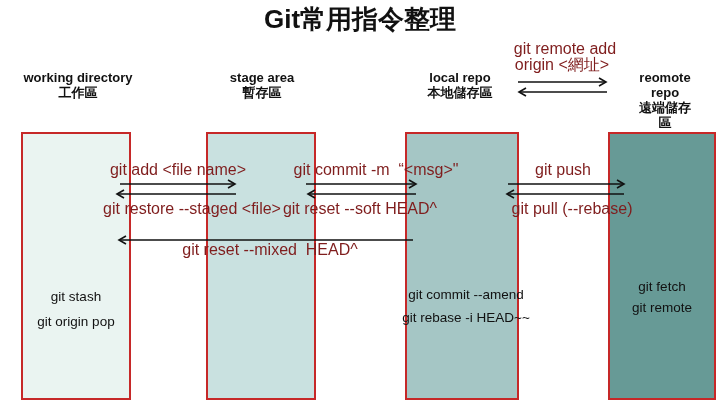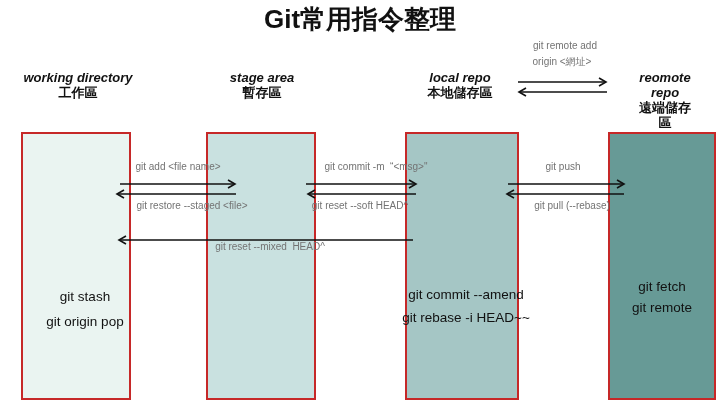--- a/index.html
+++ b/index.html
@@ -9,37 +9,37 @@
     font-family:"Liberation Sans","DejaVu Sans",sans-serif;
   }
   .title{
     position:absolute;left:0;top:2px;width:720px;margin:0;
     text-align:center;font-size:26px;font-weight:700;color:#111;
   }
   .hdr{
     position:absolute;top:70px;transform:translateX(-50%);
     text-align:center;line-height:15px;
   }
-  .hdr-en{font-size:13px;font-weight:700;font-style:italic;}
+  .hdr-en{font-size:13px;font-weight:700;}
   .hdr-zh{font-size:13px;font-weight:700;}
   .box{
     position:absolute;top:132px;height:268px;
     border:2px solid #c62828;box-sizing:border-box;z-index:1;
   }
   .box1{left:21px;width:110px;background:#eaf4f1;}
   .box2{left:206px;width:110px;background:#c9e1e0;}
   .box3{left:405px;width:114px;background:#a5c6c5;}
   .box4{left:608px;width:108px;background:#679a96;}
   .arrows{position:absolute;left:0;top:0;z-index:2;pointer-events:none;}
   .label{
-    position:absolute;z-index:3;font-size:10px;color:#737373;
+    position:absolute;z-index:3;font-size:16px;color:#7f1d1d;
     white-space:pre;transform:translateX(-50%);
   }
   .cmds{position:absolute;z-index:3;font-size:13.5px;color:#111;}
-  .cmds1{left:21px;top:284px;width:110px;text-align:center;line-height:25px;padding-left:9px;}
+  .cmds1{left:21px;top:284px;width:110px;text-align:center;line-height:25px;}
   .cmds3{left:391px;top:283px;width:150px;text-align:center;line-height:23px;}
   .cmds4{left:608px;top:276px;width:108px;text-align:center;line-height:21px;}
 </style>
 </head>
 <body>
 
 <div class="stage">
 
   <h1 class="title">Git常用指令整理</h1>
 

